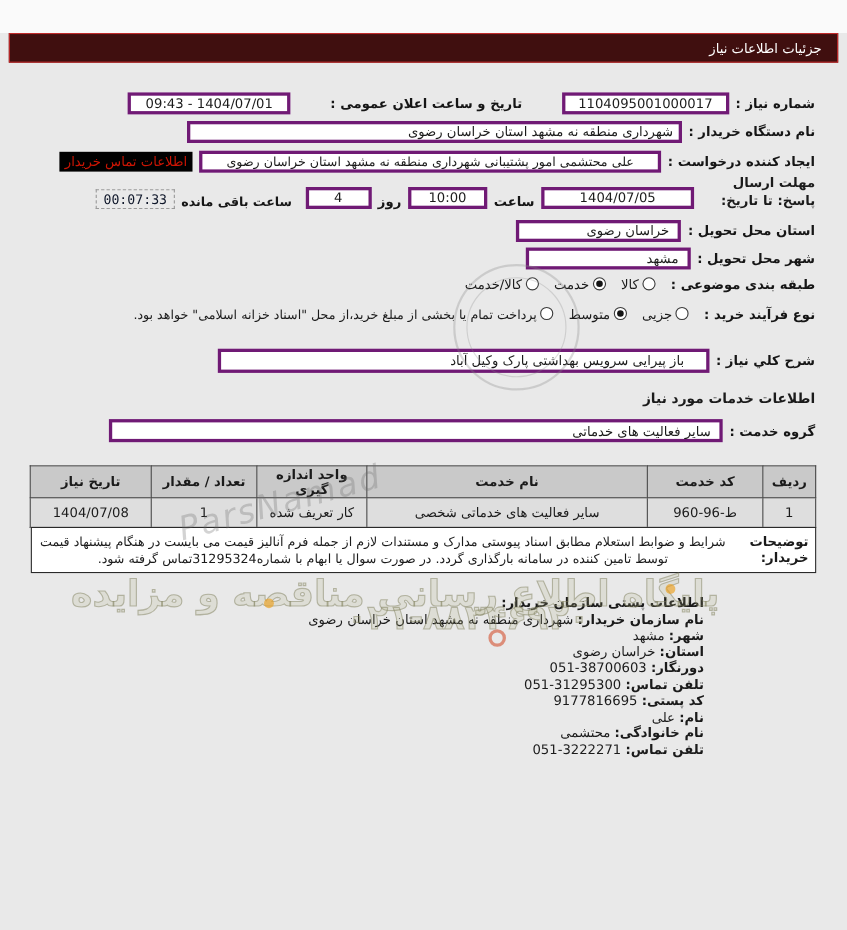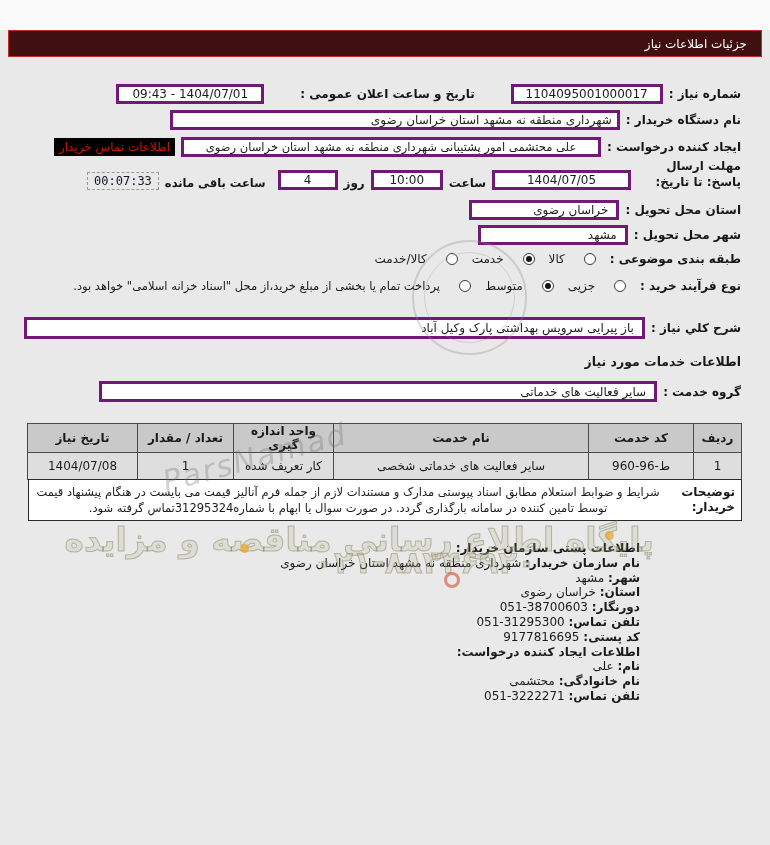--- a/index.html
+++ b/index.html
@@ -22,21 +22,21 @@
     display:flex; align-items:center; justify-content:center;
     padding:0 5px; font-size:12px; white-space:nowrap; overflow:hidden;
   }
   .inp.start { justify-content:flex-start; }
   .contact-link { background:#000000; color:#cc1504; padding:2px 5px; cursor:pointer; white-space:nowrap; }
   .dl-lbl { width:104px; font-weight:bold; line-height:1.3; text-align:right; white-space:normal; }
   .timer {
     border:1px dashed #9a9a9a; color:#0f172a; background:transparent;
     padding:1px 6px; font-family:"DejaVu Sans Mono", monospace; font-size:12px;
   }
-  .opt { display:flex; align-items:center; gap:19px; margin-right:8px; white-space:nowrap; }
+  .opt { display:flex; align-items:flex-start; gap:3px; margin-right:8px; white-space:nowrap; }
   .radio {
     width:12px; height:12px; border:1px solid #3a3a3a; border-radius:50%;
     background:#fff; flex:none; display:inline-block;
   }
   .radio.checked::after { content:""; display:block; width:6px; height:6px; margin:2px; border-radius:50%; background:#141414; }
   .sechead { position:absolute; right:29px; font-weight:bold; font-size:12.5px; }
   .tbl { position:absolute; top:423px; right:28px; width:714px; border-collapse:collapse; table-layout:fixed; }
   .tbl th { background:#c9c9c9; border:1px solid #4a4a4a; font-weight:bold; height:22px; font-size:12px; text-align:center; }
   .tbl td { background:#dedede; border:1px solid #4a4a4a; height:27px; font-size:12px; text-align:center; }
   .notes {
@@ -141,21 +141,21 @@
     <span>متوسط</span>
   </span>
   <span class="opt" style="font-size:11.5px">
     <span class="radio"></span>
     <span>پرداخت تمام یا بخشی از مبلغ خرید،از محل "اسناد خزانه اسلامی" خواهد بود.</span>
   </span>
 </div>
 
 <div class="row" style="top:317px">
   <span class="lbl">شرح كلي نياز :</span>
-  <span class="inp start" style="width:621px;height:22px;padding-right:8px">باز پیرایی سرویس بهداشتی پارک وکیل آباد</span>
+  <span class="inp start" style="width:447px;height:22px;padding-right:20px">باز پیرایی سرویس بهداشتی پارک وکیل آباد</span>
 </div>
 
 <div class="sechead" style="top:354px">اطلاعات خدمات مورد نیاز</div>
 
 <div class="row" style="top:381px">
   <span class="lbl">گروه خدمت :</span>
   <span class="inp start" style="width:558px;height:21px;padding-right:8px">سایر فعالیت های خدماتی</span>
 </div>
 
 <table class="tbl">
@@ -195,21 +195,20 @@
 </div>
 
 <div class="contact">
   <div class="cl"><b>اطلاعات پستی سازمان خریدار:</b></div>
   <div class="cl"><b>نام سازمان خریدار:</b> <span>شهرداری منطقه نه مشهد استان خراسان رضوی</span></div>
   <div class="cl"><b>شهر:</b> <span>مشهد</span></div>
   <div class="cl"><b>استان:</b> <span>خراسان رضوی</span></div>
   <div class="cl"><b>دورنگار:</b> <span class="ltr">051-38700603</span></div>
   <div class="cl"><b>تلفن تماس:</b> <span class="ltr">051-31295300</span></div>
   <div class="cl"><b>کد پستی:</b> <span class="ltr">9177816695</span></div>
-  <div class="cl"><b>اطلاعات ایجاد کننده درخواست:</b></div>
   <div class="cl"><b>نام:</b> <span>علی</span></div>
   <div class="cl"><b>نام خانوادگی:</b> <span>محتشمی</span></div>
   <div class="cl"><b>تلفن تماس:</b> <span class="ltr">051-3222271</span></div>
 </div>
 
 <div class="wm wm-stamp"></div>
 <div class="wm wm-en">ParsNamad</div>
 <div class="wm wm-fa">پایگاه اطلاع رسانی مناقصه و مزایده</div>
 <div class="wm wm-phone">۰۲۱-۸۸۳۴۶۹۲۰</div>
 <div class="wm wm-dot" style="top:531px;left:605px"></div>

